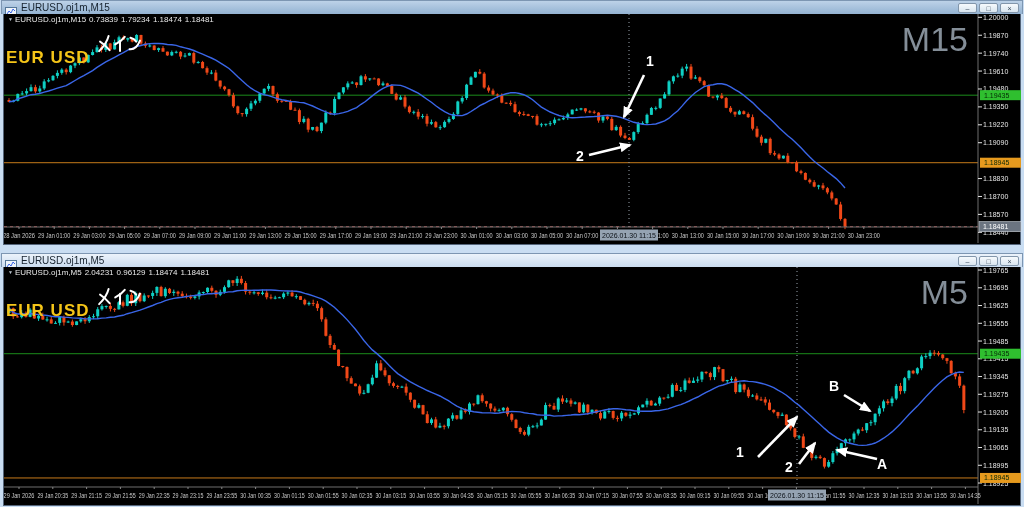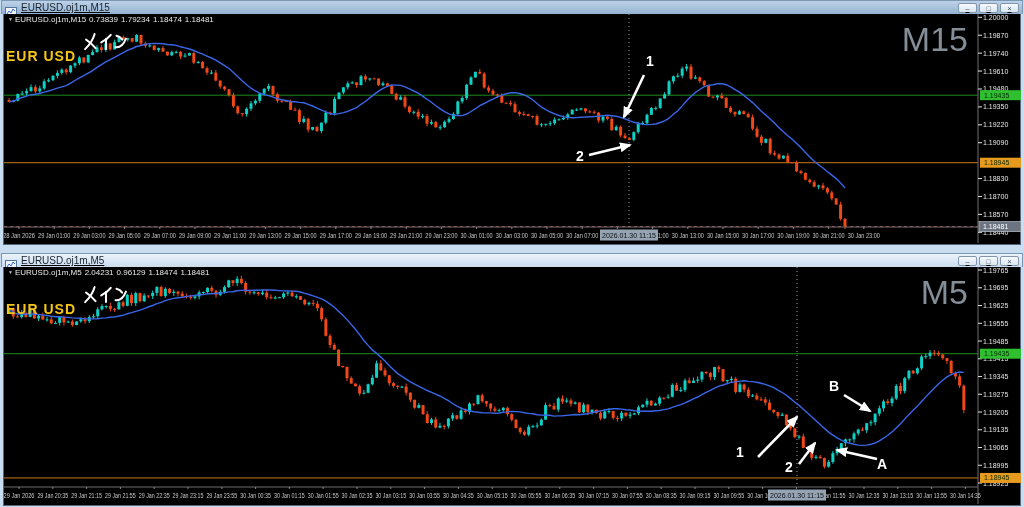--- a/index.html
+++ b/index.html
@@ -1,36 +1,36 @@
 <!DOCTYPE html>
 <html><head>
 <meta charset="utf-8">
 <style>
   html,body{margin:0;padding:0;}
   body{width:1024px;height:507px;overflow:hidden;background:#c9ddf2;font-family:"Liberation Sans",sans-serif;position:relative;}
-  .win{position:absolute;left:1px;right:1px;text-decoration:underline;}
+  .win{position:absolute;left:1px;right:1px;}
   #win-m15{top:0;height:245px;}
   #win-m5{top:253px;height:253px;}
   .titlebar{height:14px;display:flex;align-items:center;padding:0 3px;border:1px solid #7d96b2;border-bottom:none;box-sizing:border-box;}
   .titlebar.active{background:linear-gradient(#bdd2e8,#94b3d2);}
   .titlebar.inactive{background:linear-gradient(#ecf3fb,#cadcef);}
   .win-icon{width:12px;height:10px;margin-right:4px;display:inline-block;}
   .title{font-size:10px;color:#16222e;flex:1;white-space:nowrap;}
   .win-controls{display:flex;gap:2px;}
   .ctrl-btn{width:19px;height:10px;font-size:7px;line-height:9px;text-align:center;color:#3a4a5a;
     background:linear-gradient(#f6fafd,#d9e5ef);border:1px solid #8296ab;border-radius:2px;padding:0;cursor:default;}
   .client{position:relative;background:#000;margin:0 2px;border:1px solid #55657a;border-top:none;box-sizing:border-box;}
   #client-m15{height:231px;}
   #client-m5{height:239px;}
   .chart-svg{position:absolute;left:0;top:0;display:block;}
   .infobar{position:absolute;left:4px;top:1px;font-size:8px;color:#e8e8e8;white-space:nowrap;z-index:3;}
   .infobar .dd{font-size:5px;color:#b8c2cc;vertical-align:1px;margin-right:2px;}
   .infobar span{margin-right:3px;}
   .pair-overlay{position:absolute;left:2px;top:9px;z-index:3;display:flex;align-items:center;}
-  .pair-name{font-size:14px;font-weight:bold;color:#f5c518;letter-spacing:1px;margin-top:25px;}
+  .pair-name{font-size:17px;font-weight:bold;color:#f5c518;letter-spacing:1px;margin-top:25px;}
   .pair-kana{margin-left:7px;}
   .watermark{position:absolute;right:52px;top:6px;font-size:34px;color:#848e98;z-index:2;}
 </style>
 </head>
 <body>
 
 <section class="win" id="win-m15">
   <header class="titlebar active">
     <span class="win-icon">
       <svg width="12" height="10">

